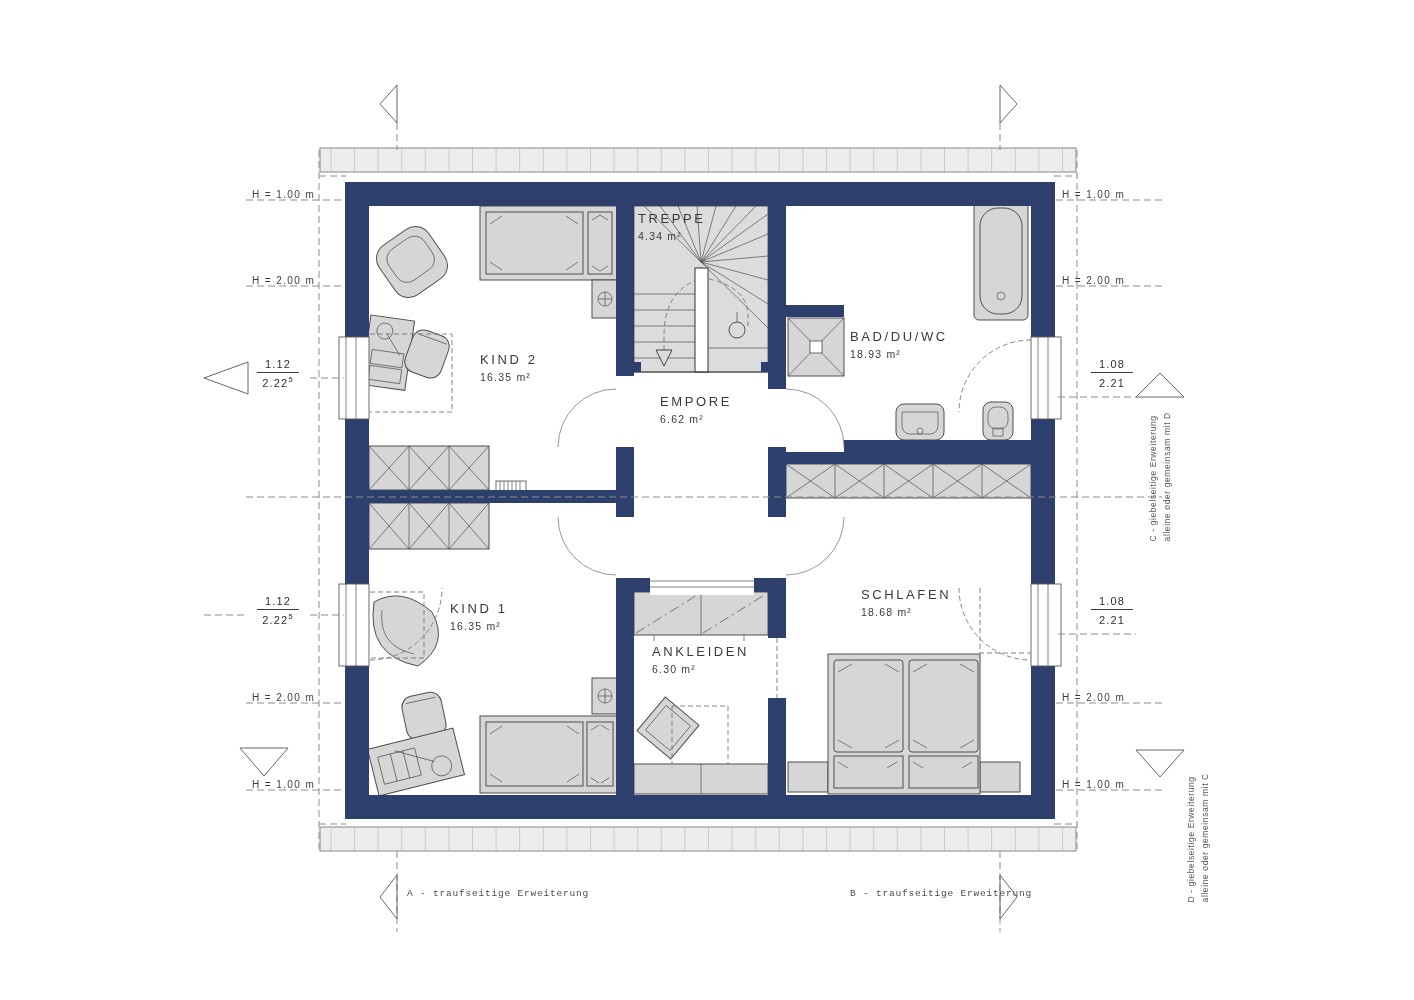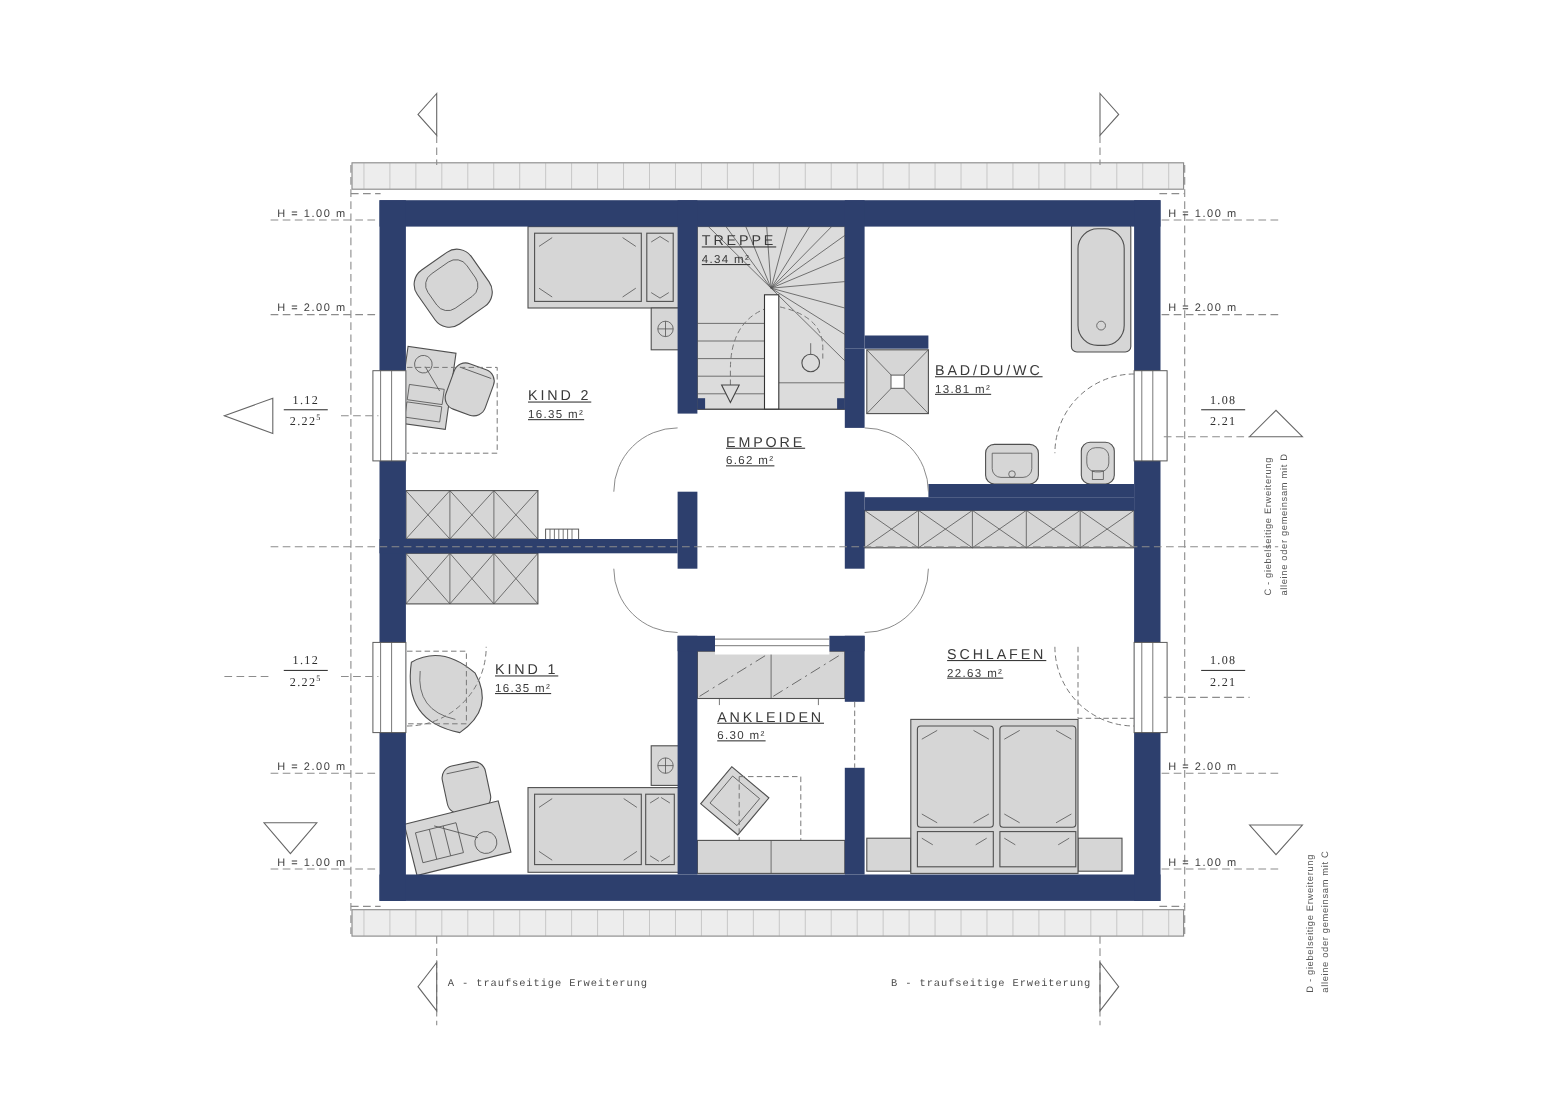--- a/index.html
+++ b/index.html
@@ -16,25 +16,25 @@
   .fn{fill:none;stroke:var(--ln);stroke-width:1;}
   .fw{fill:#fff;stroke:#5a5a5a;stroke-width:0.9;}
   .thin{stroke-width:0.7;}
   .stairbg{fill:var(--stair);stroke:#555;stroke-width:0.9;}
   .dash{fill:none;stroke:#8c8c8c;stroke-width:1;stroke-dasharray:7 4;}
   .dashf{fill:none;stroke:#777;stroke-width:0.9;stroke-dasharray:5 3;}
   .dashdot{fill:none;stroke:#6a6a6a;stroke-width:0.9;stroke-dasharray:10 4 2 4;}
   .arc{fill:none;stroke:#8a8a8a;stroke-width:0.9;}
   .mk{fill:#fff;stroke:#666;stroke-width:1;}
   .sect{fill:none;stroke:#666;stroke-width:1;}
-  .label{position:absolute;color:var(--ink);text-decoration:underline;}
+  .label{position:absolute;color:var(--ink);}
   .room-name{font-size:13px;letter-spacing:2.6px;white-space:nowrap;}
   .room-area{font-size:10.5px;letter-spacing:1.2px;margin-top:4px;white-space:nowrap;}
   .hdim{position:absolute;font-size:10px;letter-spacing:1.4px;color:#3e3e3e;white-space:nowrap;}
-  .frac{position:absolute;text-align:center;font-size:11px;letter-spacing:1.2px;color:#2e2e2e;transform:translateX(-50%);font-family:Liberation Serif, serif;}
+  .frac{position:absolute;text-align:center;font-size:11px;letter-spacing:1.2px;color:#2e2e2e;transform:translateX(-50%);}
   .frac .num{padding:0 8px 2px;border-bottom:1.2px solid #3a3a3a;}
   .frac .den{padding-top:2px;}
   .frac sup{font-size:7.5px;}
   .annot{position:absolute;font-size:9.5px;letter-spacing:0.8px;color:#4c4c4c;white-space:nowrap;font-family:Liberation Mono, monospace;}
   .annot.right-anchor{transform:translateX(-100%);}
   .vtext{position:absolute;width:150px;font-size:8.5px;letter-spacing:0.6px;color:#555;
     line-height:1.7;transform:rotate(-90deg);white-space:nowrap;text-align:left;}
 </style>
 </head>
 <body>
@@ -293,37 +293,37 @@
 <div class="label" style="left:480px;top:352px">
   <div class="room-name">KIND 2</div>
   <div class="room-area">16.35 m²</div>
 </div>
 <div class="label" style="left:638px;top:211px">
   <div class="room-name">TREPPE</div>
   <div class="room-area">4.34 m²</div>
 </div>
 <div class="label" style="left:850px;top:329px">
   <div class="room-name">BAD/DU/WC</div>
-  <div class="room-area">13.81 m²</div>
+  <div class="room-area">18.93 m²</div>
 </div>
 <div class="label" style="left:660px;top:394px">
   <div class="room-name">EMPORE</div>
   <div class="room-area">6.62 m²</div>
 </div>
 <div class="label" style="left:450px;top:601px">
   <div class="room-name">KIND 1</div>
   <div class="room-area">16.35 m²</div>
 </div>
 <div class="label" style="left:652px;top:644px">
   <div class="room-name">ANKLEIDEN</div>
   <div class="room-area">6.30 m²</div>
 </div>
 <div class="label" style="left:861px;top:587px">
   <div class="room-name">SCHLAFEN</div>
-  <div class="room-area">22.63 m²</div>
+  <div class="room-area">18.68 m²</div>
 </div>
 
 <div class="hdim" style="left:252px;top:189px">H = 1.00 m</div>
 <div class="hdim" style="left:252px;top:275px">H = 2.00 m</div>
 <div class="hdim" style="left:252px;top:692px">H = 2.00 m</div>
 <div class="hdim" style="left:252px;top:779px">H = 1.00 m</div>
 
 <div class="hdim" style="left:1062px;top:189px">H = 1.00 m</div>
 <div class="hdim" style="left:1062px;top:275px">H = 2.00 m</div>
 <div class="hdim" style="left:1062px;top:692px">H = 2.00 m</div>
@@ -340,21 +340,21 @@
 <div class="frac" style="left:1112px;top:358px">
   <div class="num">1.08</div>
   <div class="den"><span>2.21</span><sup></sup></div>
 </div>
 <div class="frac" style="left:1112px;top:595px">
   <div class="num">1.08</div>
   <div class="den"><span>2.21</span><sup></sup></div>
 </div>
 
 <div class="annot" style="left:407px;top:888px">A - traufseitige Erweiterung</div>
-<div class="annot right-anchor" style="left:992px;top:888px">B - traufseitige Erweiterung</div>
+<div class="annot right-anchor" style="left:1032px;top:888px">B - traufseitige Erweiterung</div>
 
 <div class="vtext" style="left:1085px;top:452px">
   <div>C - giebelseitige Erweiterung</div>
   <div>alleine oder gemeinsam mit D</div>
 </div>
 <div class="vtext" style="left:1123px;top:813px">
   <div>D - giebelseitige Erweiterung</div>
   <div>alleine oder gemeinsam mit C</div>
 </div>
 

